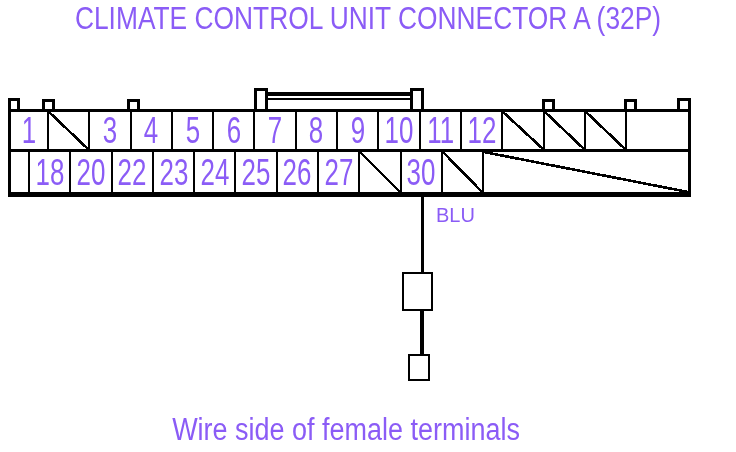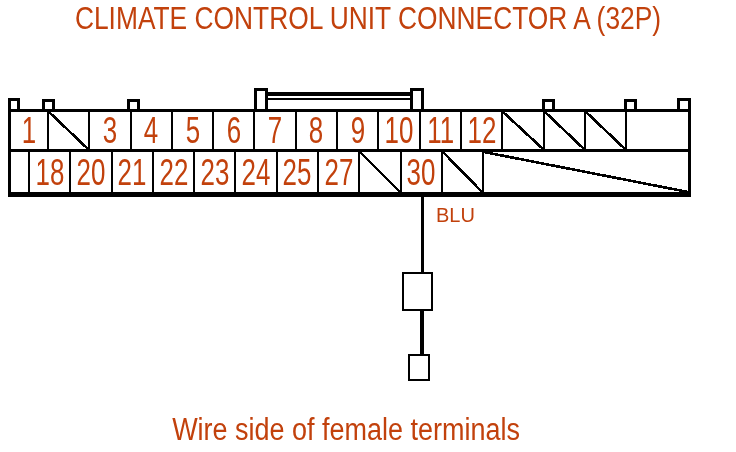--- a/index.html
+++ b/index.html
@@ -1,18 +1,18 @@
 <!DOCTYPE html>
 <html><head>
 <meta charset="utf-8">
 <style>
   html,body { margin:0; padding:0; background:#ffffff; }
   .page {
     position:relative; width:736px; height:452px; overflow:hidden;
-    background:#ffffff; color:#c2410c;
+    background:#ffffff; color:#8b5cf6;
     font-family:"Liberation Sans", sans-serif;
   }
   .title {
     position:absolute; top:2px; left:0; width:736px;
     font-size:31px; line-height:1.12; text-align:center; white-space:nowrap;
     transform:scaleX(0.85); transform-origin:50% 50%;
   }
   
   .shell {
     position:absolute; left:8px; top:109px; width:683px; height:88px;
@@ -137,33 +137,33 @@
     </div>
     <div class="row bottom">
       <div class="cell f2"></div>
       <div class="cell w">
           <span>18</span>
         </div>
       <div class="cell w">
           <span>20</span>
         </div>
       <div class="cell w">
-          <span>21</span>
-        </div>
-      <div class="cell w">
           <span>22</span>
         </div>
       <div class="cell w">
           <span>23</span>
         </div>
       <div class="cell w">
           <span>24</span>
         </div>
       <div class="cell w">
           <span>25</span>
+        </div>
+      <div class="cell w">
+          <span>26</span>
         </div>
       <div class="cell w">
           <span>27</span>
         </div>
       <div class="cell w slash">
           <span></span>
         </div>
       <div class="cell w">
           <span>30</span>
         </div>

